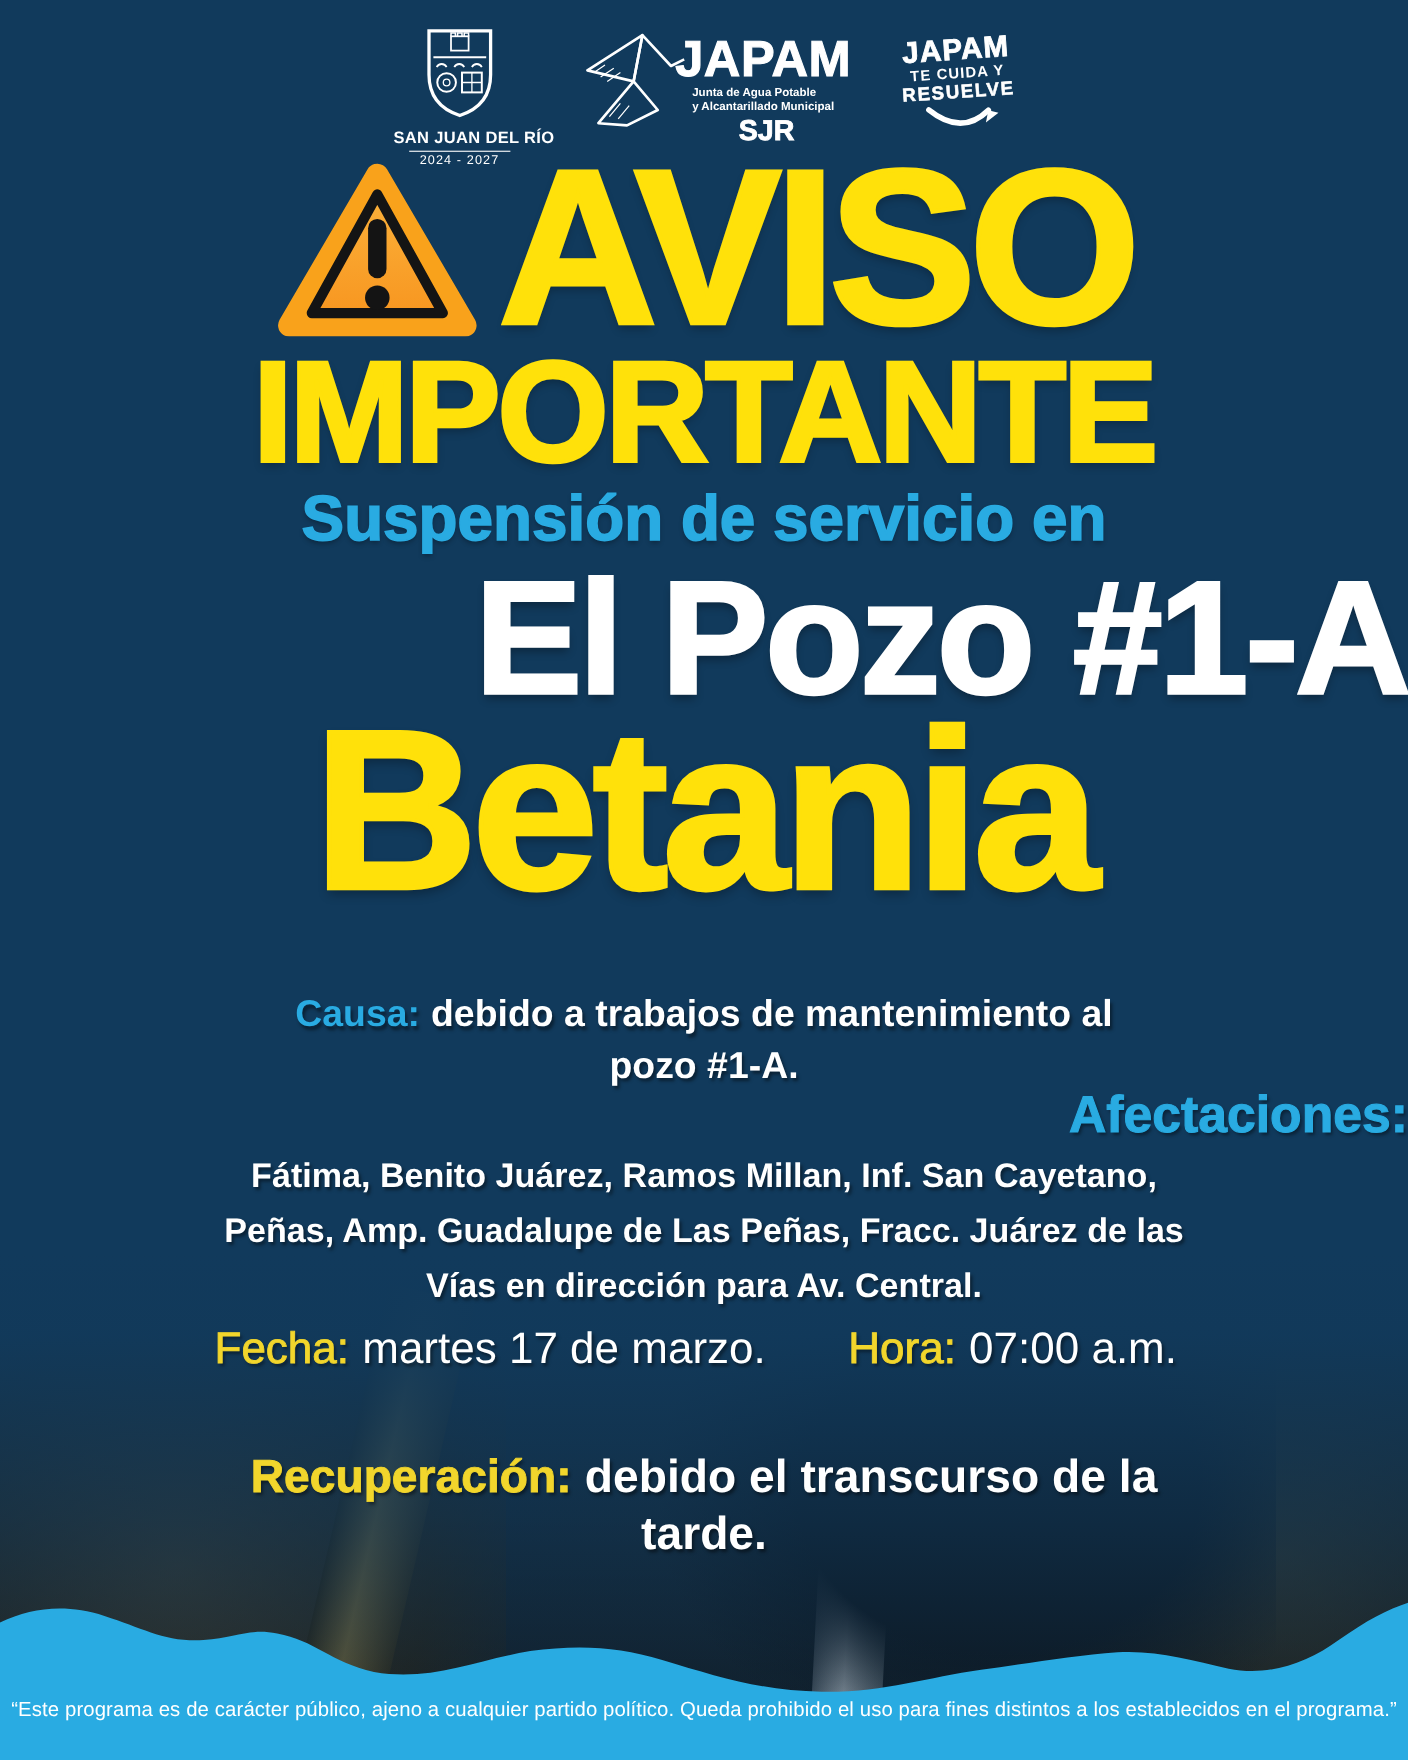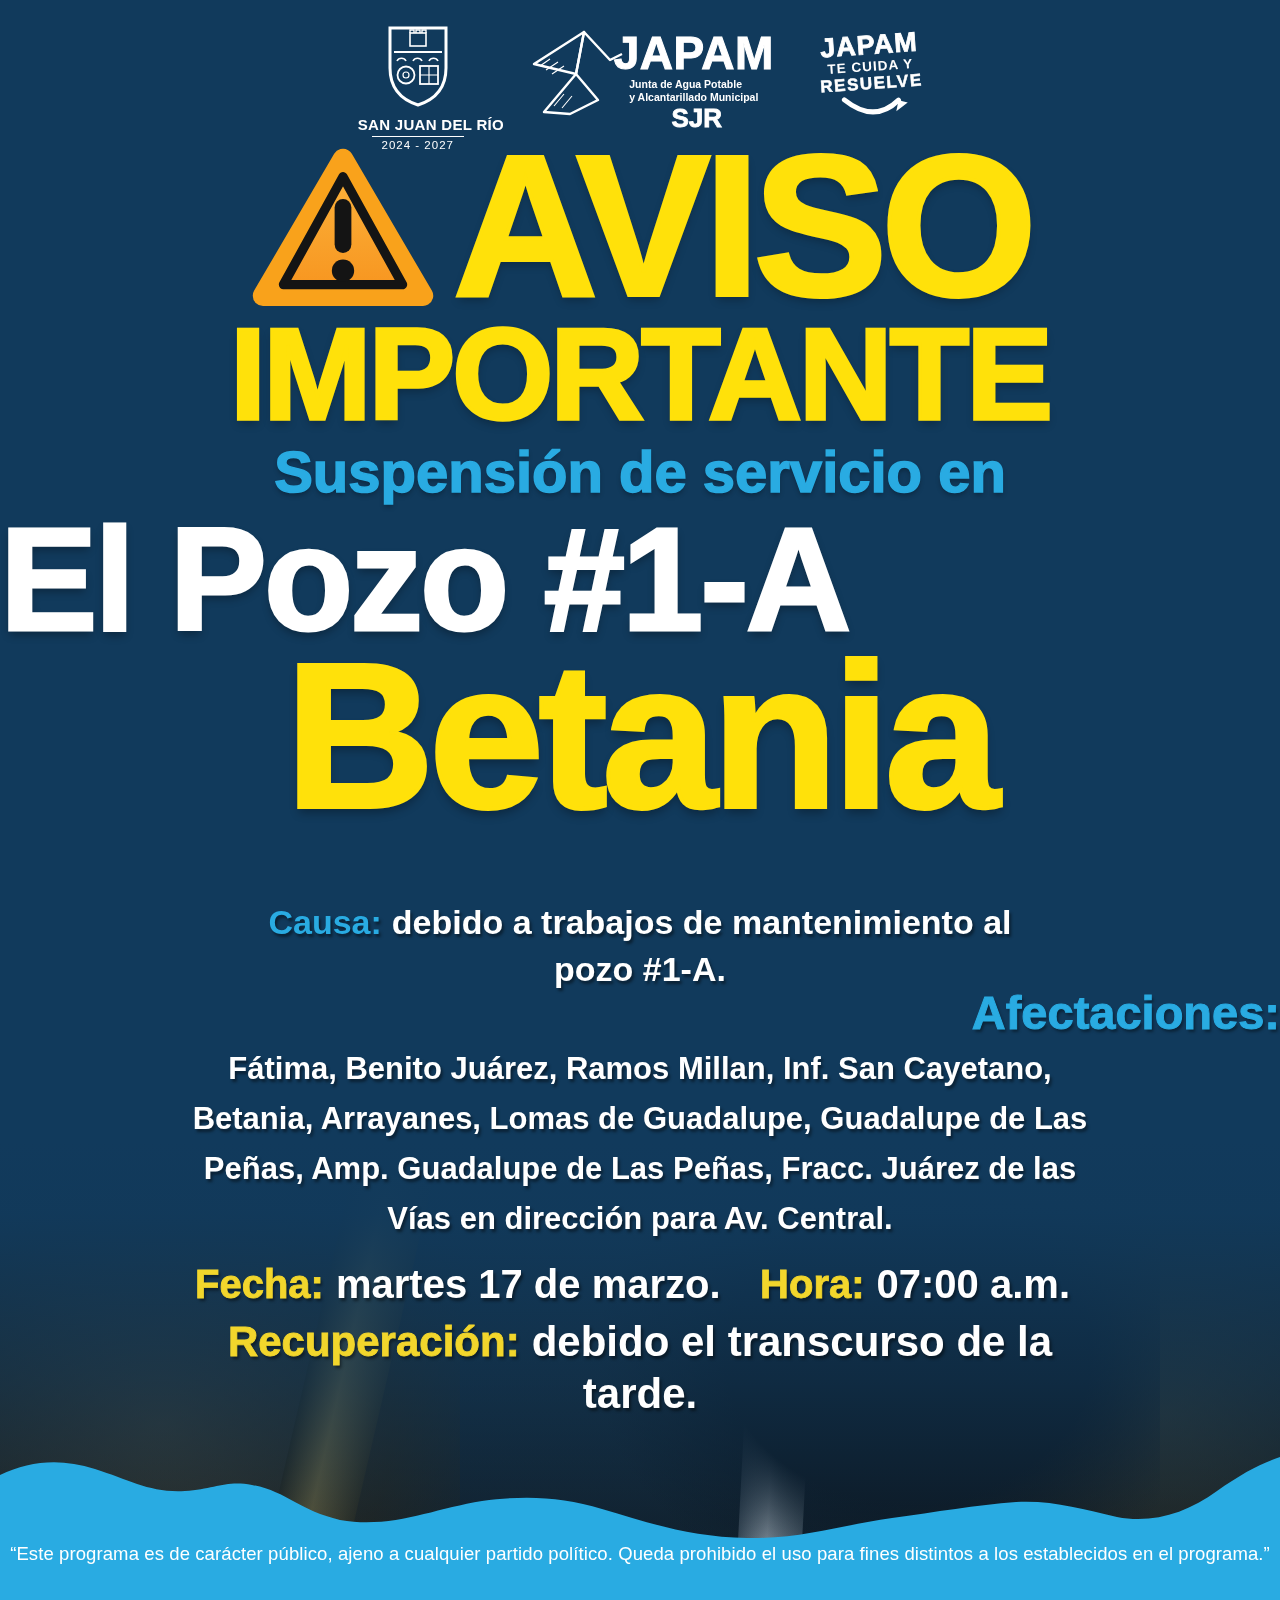--- a/index.html
+++ b/index.html
@@ -47,37 +47,37 @@
   .title-row { position:absolute; top:146px; left:0; width:100%;
                display:flex; justify-content:center; align-items:center; gap:16px; }
   .word-aviso { font-size:200px; font-weight:bold; line-height:.8; letter-spacing:-6px;
                 color:#ffe10a; -webkit-text-stroke:4px #ffe10a; text-shadow:0 5px 8px rgba(0,0,0,.25); }
   .word-importante { position:absolute; top:316px; width:100%; text-align:center;
                 color:#ffe10a; font-size:130px; font-weight:bold; line-height:.9; letter-spacing:-3px;
                 -webkit-text-stroke:3.5px #ffe10a; text-shadow:0 5px 8px rgba(0,0,0,.25); }
   .subtitle { position:absolute; top:438px; width:100%; text-align:center;
                 color:#29abe2; font-size:58px; font-weight:bold;
                 -webkit-text-stroke:1.5px #29abe2; text-shadow:0 3px 5px rgba(0,0,0,.3); }
-  .location-name { position:absolute; top:514px; width:100%; text-align:left;
+  .location-name { position:absolute; top:514px; width:100%; text-align:right;
                 color:#fff; font-size:146px; font-weight:bold; line-height:.9; letter-spacing:-3px;
                 -webkit-text-stroke:3px #fff; text-shadow:0 5px 8px rgba(0,0,0,.3); }
   .location-area { position:absolute; top:642px; width:100%; text-align:center;
                 color:#ffe10a; font-size:206px; font-weight:bold; line-height:.92; letter-spacing:-5px;
                 -webkit-text-stroke:4px #ffe10a; text-shadow:0 6px 10px rgba(0,0,0,.3); }
   
   .cause { position:absolute; top:874px; width:100%; text-align:center;
            font-size:34px; font-weight:bold; line-height:1.38; text-shadow:2px 3px 3px rgba(0,0,0,.45);margin-top:25px; }
   .cause .label { color:#29abe2; margin-right:10px; }
   .affect-label { position:absolute; top:985px; width:100%; text-align:right;
            color:#29abe2; font-size:47px; font-weight:bold; -webkit-text-stroke:1px #29abe2;
            text-shadow:2px 3px 3px rgba(0,0,0,.4); }
   .affect-list { position:absolute; top:1044px; left:110px; width:1060px; text-align:center;
            font-size:31px; font-weight:bold; line-height:50px; text-shadow:2px 3px 3px rgba(0,0,0,.45); }
-  .when-row { position:absolute; top:1262px; left:195px; width:875px;
-           display:flex; justify-content:space-between; font-size:40px; font-weight:bold;
+  .when-row { position:absolute; top:1204px; left:195px; width:875px;
+           display:flex; justify-content:space-between; font-size:40px; font-weight:normal;
            text-shadow:2px 3px 3px rgba(0,0,0,.45); }
   .when-row .label, .recovery .label { color:#f2d62c; margin-right:12px; -webkit-text-stroke:.8px #f2d62c; }
   .recovery { position:absolute; top:1316px; left:170px; width:940px; text-align:center;
            font-size:42px; font-weight:bold; line-height:1.24; text-shadow:2px 3px 3px rgba(0,0,0,.45); }
   
   .wave { position:absolute; left:0; bottom:0; width:1280px; height:175px; display:block; }
   .disclaimer { position:absolute; top:1543px; left:0; width:100%; text-align:center;
            color:#fff; font-size:18.5px; letter-spacing:.1px; }
 </style>
 </head>
@@ -166,21 +166,20 @@
   <div class="location-area">Betania</div>
 
   <div class="cause">
     <div><span class="label">Causa:</span><span>debido a trabajos de mantenimiento al</span></div>
     <div>pozo #1-A.</div>
   </div>
 
   <div class="affect-label">Afectaciones:</div>
   <div class="affect-list">
     <div>Fátima, Benito Juárez, Ramos Millan, Inf. San Cayetano,</div>
-    <div>Betania, Arrayanes, Lomas de Guadalupe, Guadalupe de Las</div>
     <div>Peñas, Amp. Guadalupe de Las Peñas, Fracc. Juárez de las</div>
     <div>Vías en dirección para Av. Central.</div>
   </div>
 
   <div class="when-row">
     <div>
       <span class="label">Fecha:</span><span>martes 17 de marzo.</span>
     </div>
     <div>
       <span class="label">Hora:</span><span>07:00 a.m.</span>

